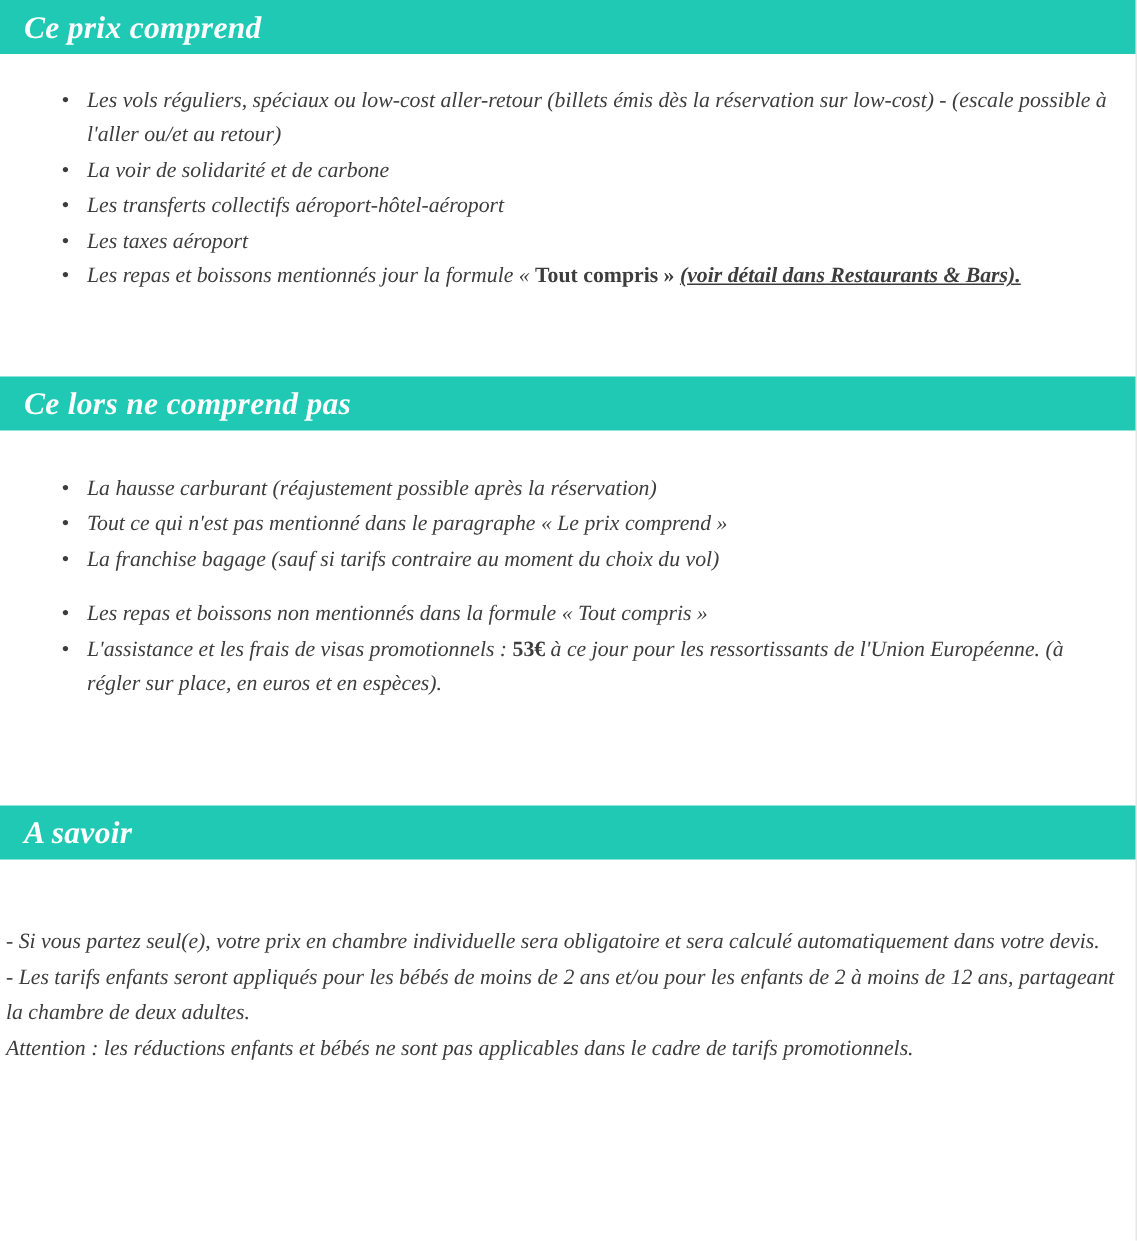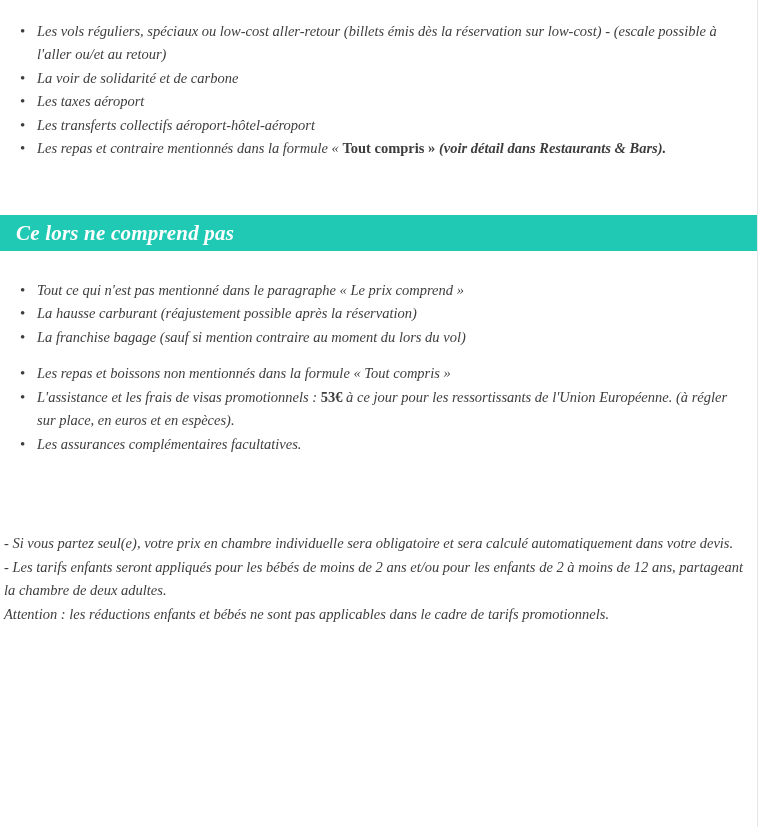--- a/index.html
+++ b/index.html
@@ -35,21 +35,21 @@
     letter-spacing: 0.2px;
   }
   .section-header.second { }
   .spacer-8 { height: 8px; }
   .spacer-14 { height: 14px; }
   .spacer-20 { height: 20px; }
   .spacer-28 { height: 28px; }
   .spacer-40 { height: 40px; }
   ul.bullets {
     margin: 0;
-    padding: 0 10px 0 37px;
+    padding: 0 10px 0 58px;
     list-style: none;
   }
   ul.bullets li {
     position: relative;
     font-size: 14.5px;
     font-style: italic;
     line-height: 1.62;
     color: #3d3d3d;
     padding: 0 0 0 0;
     margin: 0 0 0 0;
@@ -66,85 +66,86 @@
     font-style: normal;
     color: #3d3d3d;
   }
   ul.bullets li .b {
     font-weight: bold;
     font-style: normal;
   }
   ul.bullets li .bi {
     font-weight: bold;
     font-style: italic;
+    text-decoration: underline;
   }
   .note-block {
     padding: 8px 12px 0 4px;
     font-size: 14.5px;
     font-style: italic;
     line-height: 1.58;
     color: #3d3d3d;
+    margin-top: 36px;
   }
   .note-block p {
     margin: 0 0 1px 0;
   }
 </style>
 </head>
 <body>
 
 <div class="page">
 
+  <div class="section-header">Ce prix comprend</div>
   <div class="spacer-20"></div>
   <ul class="bullets">
     <li>
       <span>Les vols réguliers, spéciaux ou low-cost aller-retour (billets émis dès la réservation sur low-cost) - (escale possible à l'aller ou/et au retour)</span>
     </li>
     <li>
       <span>La voir de solidarité et de carbone</span>
     </li>
     <li>
+      <span>Les transferts collectifs aéroport-hôtel-aéroport</span>
+    </li>
+    <li>
       <span>Les taxes aéroport</span>
     </li>
     <li>
-      <span>Les transferts collectifs aéroport-hôtel-aéroport</span>
-    </li>
-    <li>
-      <span>Les repas et contraire mentionnés dans la formule « </span><span class="b">Tout compris »</span><span> </span><span class="bi">(voir détail dans Restaurants &amp; Bars).</span>
+      <span>Les repas et boissons mentionnés jour la formule « </span><span class="b">Tout compris »</span><span> </span><span class="bi">(voir détail dans Restaurants &amp; Bars).</span>
     </li>
   </ul>
 
   <div class="spacer-40"></div>
   <div class="spacer-14"></div>
 
   <div class="section-header second">Ce lors ne comprend pas</div>
   <div class="spacer-28"></div>
   <ul class="bullets">
     <li>
+      <span>La hausse carburant (réajustement possible après la réservation)</span>
+    </li>
+    <li>
       <span>Tout ce qui n'est pas mentionné dans le paragraphe « Le prix comprend »</span>
     </li>
-    <li>
-      <span>La hausse carburant (réajustement possible après la réservation)</span>
-    </li>
     <li class="gap-after">
-      <span>La franchise bagage (sauf si mention contraire au moment du lors du vol)</span>
+      <span>La franchise bagage (sauf si tarifs contraire au moment du choix du vol)</span>
     </li>
     <li>
       <span>Les repas et boissons non mentionnés dans la formule « Tout compris »</span>
     </li>
     <li>
       <span>L'assistance et les frais de visas promotionnels : </span><span class="b">53€</span><span> à ce jour pour les ressortissants de l'Union Européenne.  (à régler sur place, en euros et en espèces).</span>
     </li>
-    <li>
-      <span>Les assurances complémentaires facultatives.</span>
-    </li>
   </ul>
 
   <div class="spacer-40"></div>
   <div class="spacer-20"></div>
   <div class="spacer-8"></div>
 
+  <div class="section-header">A savoir</div>
   <div class="note-block">
     <p>- Si vous partez seul(e), votre prix en chambre individuelle sera obligatoire et sera calculé automatiquement dans votre devis.</p>
     <p>- Les tarifs enfants seront appliqués pour les bébés de moins de 2 ans et/ou pour les enfants de 2 à moins de 12 ans, partageant la chambre de deux adultes.</p>
     <p>Attention : les réductions enfants et bébés ne sont pas applicables dans le cadre de tarifs promotionnels.</p>
   </div>
 
 </div>
 
 </body></html>

